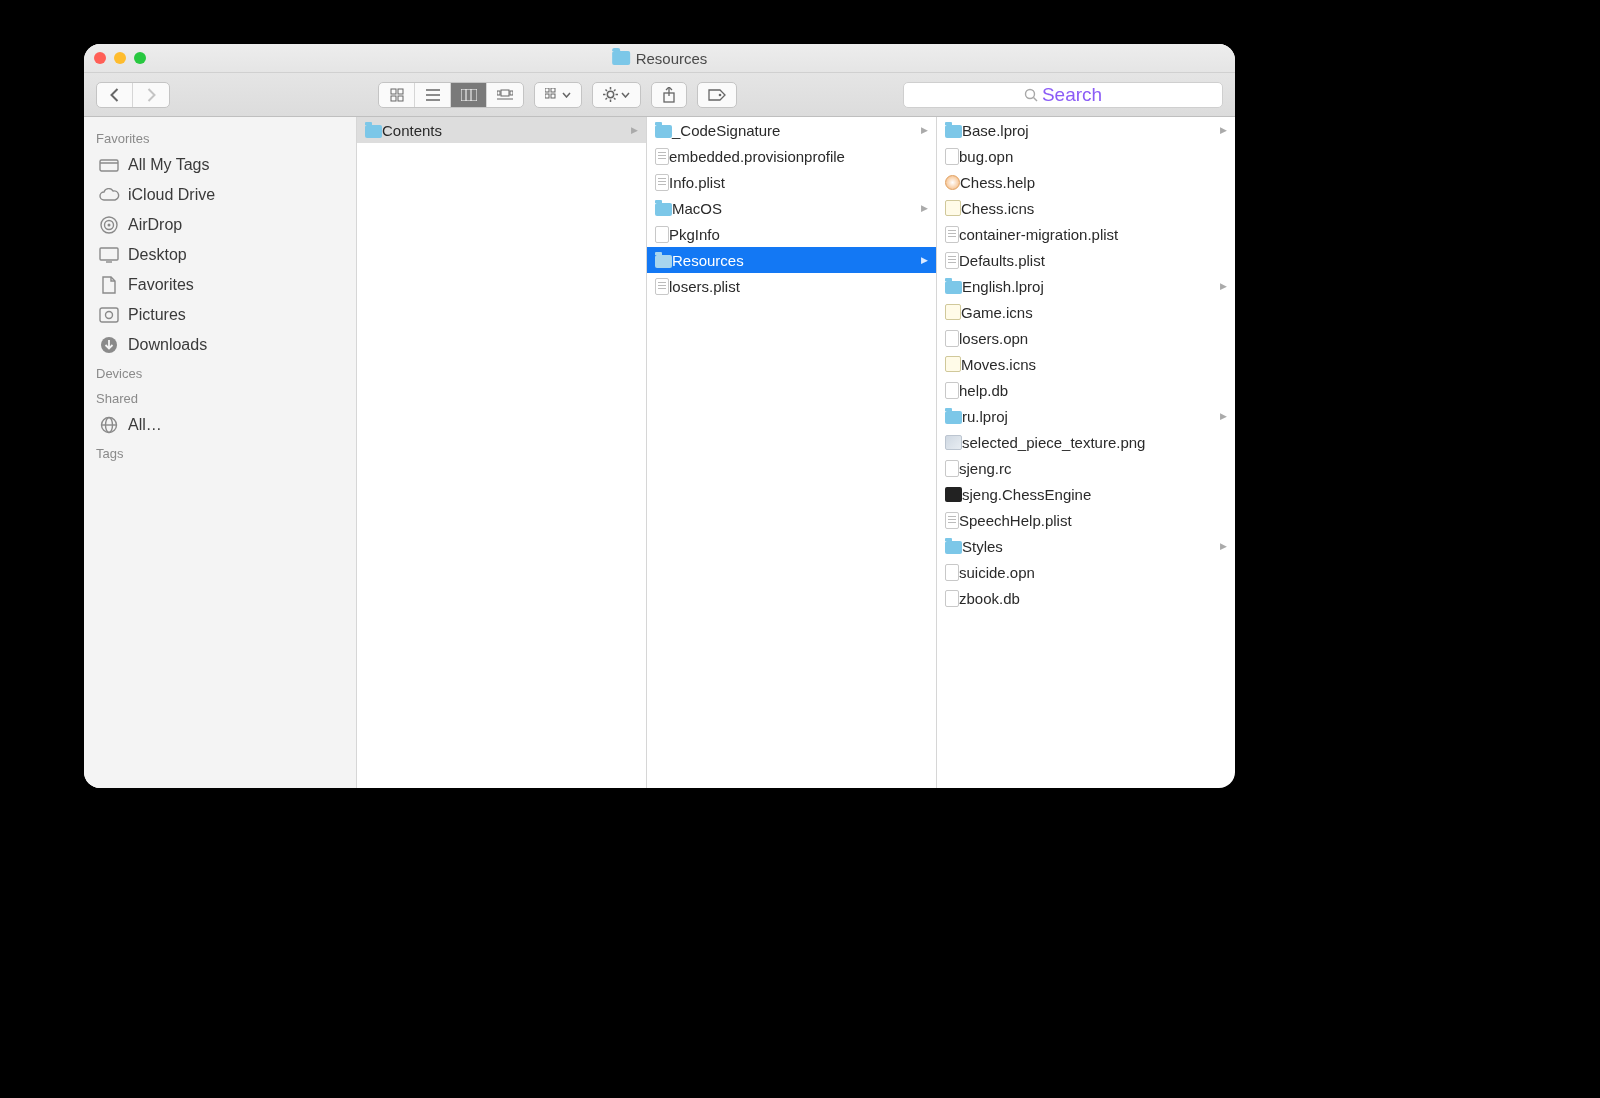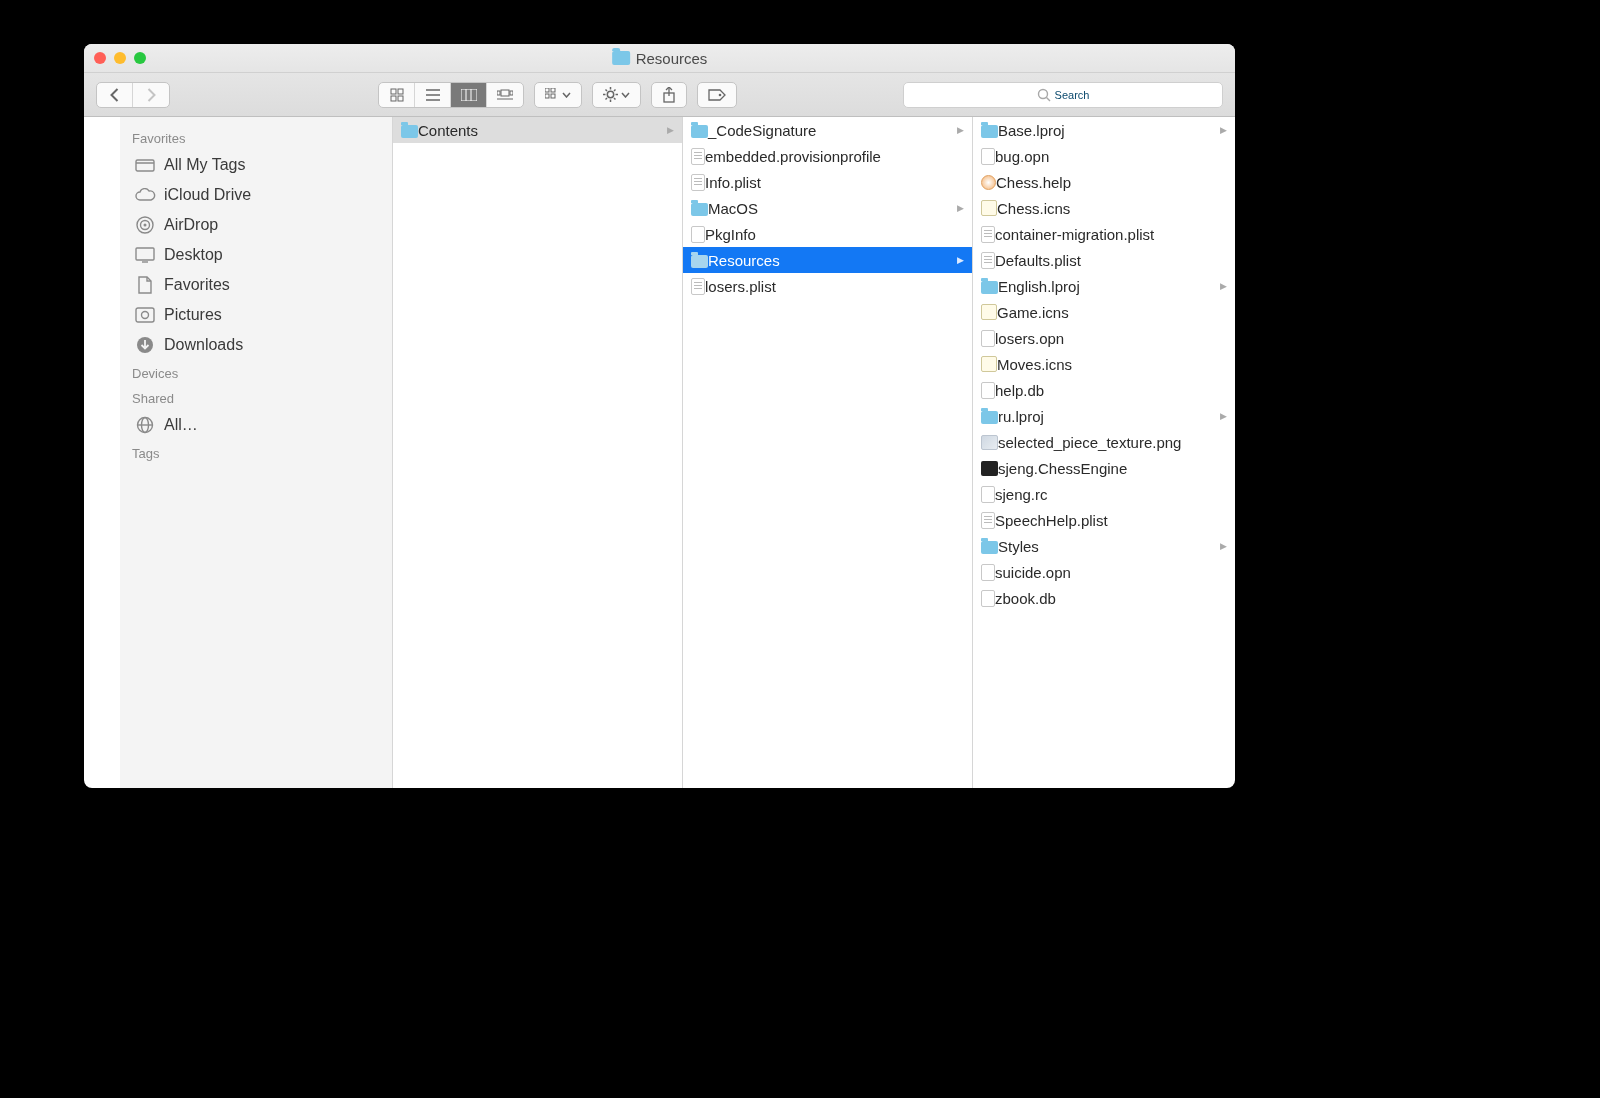--- a/index.html
+++ b/index.html
@@ -15,21 +15,21 @@
       height: 1098px;
       position: relative;
     }
     .window {
       position: absolute;
       left: 84px;
       top: 44px;
       width: 1151px;
       height: 744px;
       background: #fff;
-      border-radius: 8px;
+      border-radius: 16px;
       box-shadow: 0 20px 60px rgba(0,0,0,0.5);
       overflow: hidden;
       display: flex;
       flex-direction: column;
     }
     .titlebar {
       height: 29px;
       background: linear-gradient(#ededed, #e5e5e5);
       display: flex;
       align-items: center;
@@ -123,29 +123,28 @@
     .spacer { flex: 1; }
     .search-field {
       width: 320px;
       height: 26px;
       background: #fff;
       border: 1px solid #cfcfcf;
       border-radius: 5px;
       display: flex;
       align-items: center;
       justify-content: center;
-      color: #0c4a6e;
+      color: #8b5cf6;
       gap: 4px;
-      font-size: 11px;
+      font-size: 19px;
     }
     .content {
       display: flex;
       flex: 1;
       overflow: hidden;
-      margin-left: 36px;
     }
     .sidebar {
       width: 273px;
       background: #f4f4f4;
       border-right: 1px solid #d6d6d6;
       padding-top: 8px;
       overflow-y: auto;
     }
     .sidebar-header {
       font-size: 13px;
@@ -572,28 +571,28 @@
           <div class="file-row">
             <span class="file-icon folder-blue"></span>
             <span>ru.lproj</span>
             <span class="chev" style="font-size: 9px;">▶</span>
           </div>
           <div class="file-row">
             <span class="file-icon png"></span>
             <span>selected_piece_texture.png</span>
           </div>
           <div class="file-row">
+            <span class="file-icon doc"></span>
+            <span>sjeng.rc</span>
+          </div>
+          <div class="file-row">
             <span class="file-icon exec"></span>
             <span>sjeng.ChessEngine</span>
           </div>
           <div class="file-row">
-            <span class="file-icon doc"></span>
-            <span>sjeng.rc</span>
-          </div>
-          <div class="file-row">
             <span class="file-icon doc plist"></span>
             <span>SpeechHelp.plist</span>
           </div>
           <div class="file-row">
             <span class="file-icon folder-blue"></span>
             <span>Styles</span>
             <span class="chev" style="font-size: 9px;">▶</span>
           </div>
           <div class="file-row">
             <span class="file-icon doc"></span>

